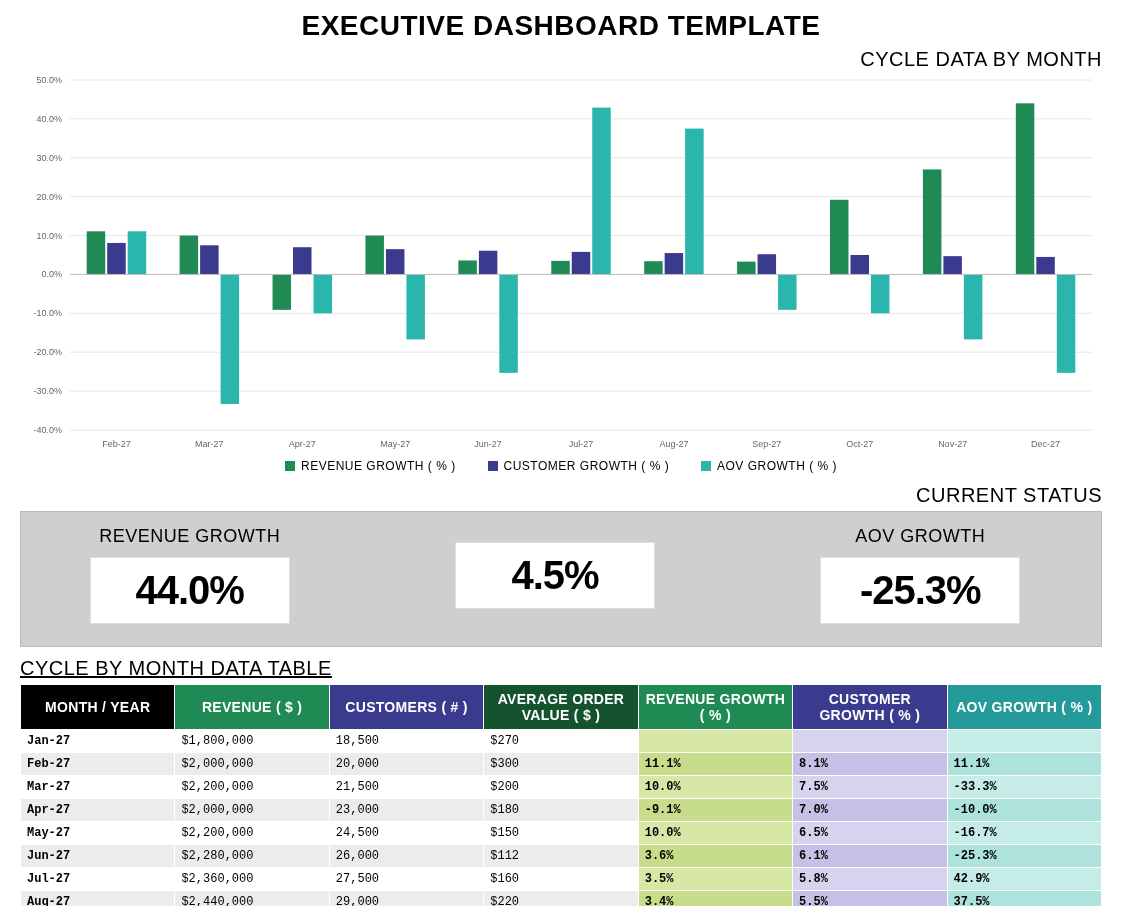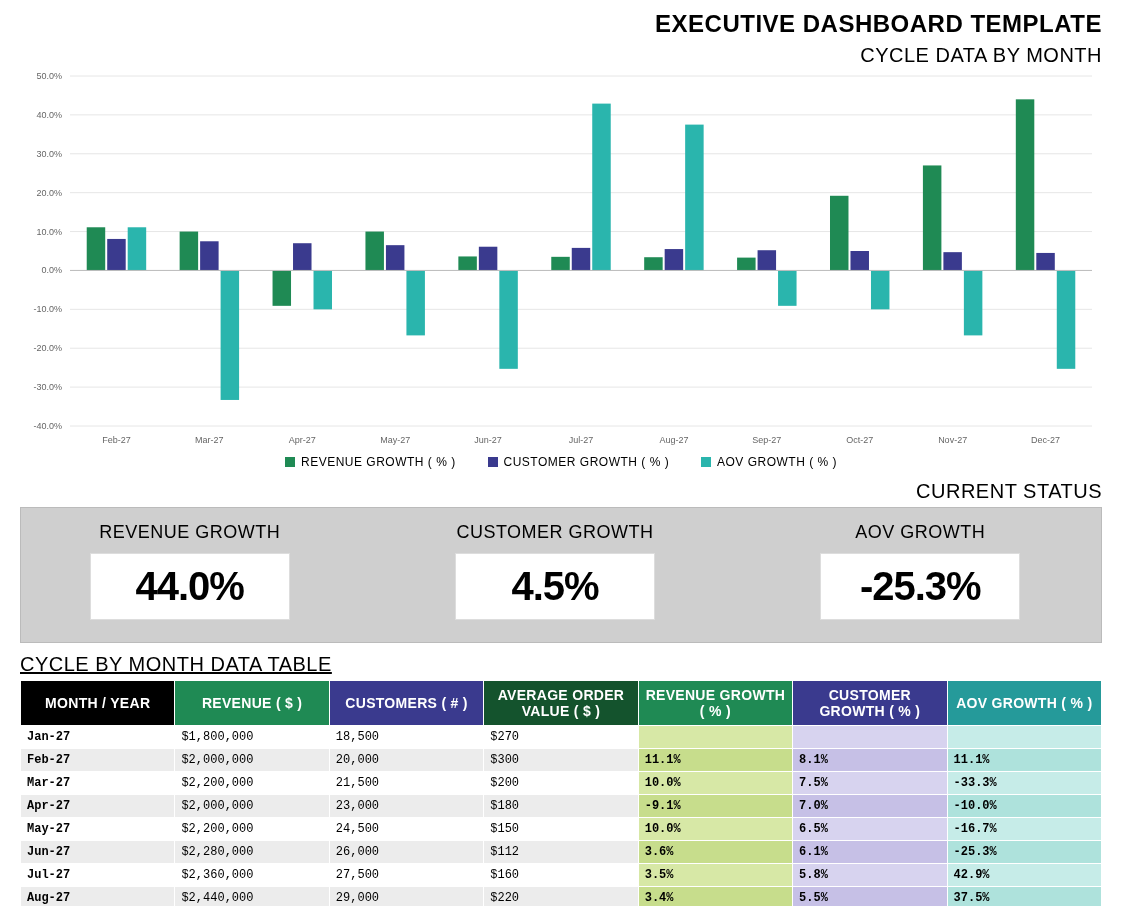--- a/index.html
+++ b/index.html
@@ -5,25 +5,25 @@
   * { box-sizing: border-box; }
   body {
     margin: 0;
     padding: 10px 20px;
     font-family: "Century Gothic", "Avant Garde", Futura, Arial, sans-serif;
     background: #ffffff;
     color: #000;
     width: 1122px;
   }
   .main-title {
-    font-size: 24px;
+    font-size: 28px;
     font-weight: 700;
     letter-spacing: 0.5px;
     margin: 0 0 6px 0;
-    text-align: right;
+    text-align: center;
   }
   .chart-title, .status-title, .table-title {
     text-align: right;
     font-size: 20px;
     font-weight: 400;
     letter-spacing: 0.5px;
     margin: 0 0 4px 0;
   }
   .table-title { text-align: left; margin-top: 10px; font-size: 20px; text-decoration: underline;}
 
@@ -230,21 +230,20 @@
 <div class="status-title">CURRENT STATUS</div>
 
 <div class="status-panel">
   <div class="status-card">
     <div class="status-label">REVENUE GROWTH</div>
     <div class="status-value-box">
       <span class="status-value">44.0%</span>
     </div>
   </div>
   <div class="status-card">
-    <div class="status-label">CUSTOMER GROWTH</div>
     <div class="status-value-box">
       <span class="status-value">4.5%</span>
     </div>
   </div>
   <div class="status-card">
     <div class="status-label">AOV GROWTH</div>
     <div class="status-value-box">
       <span class="status-value">-25.3%</span>
     </div>
   </div>

